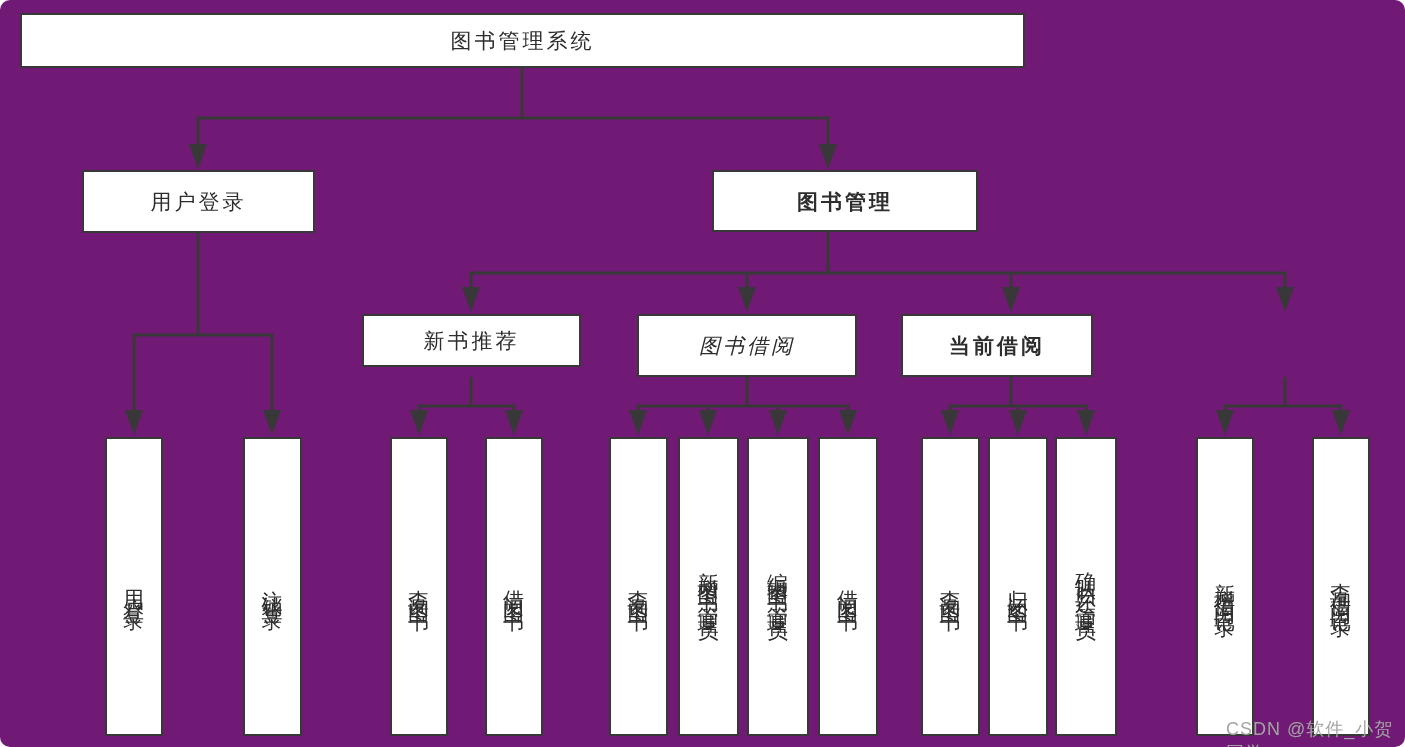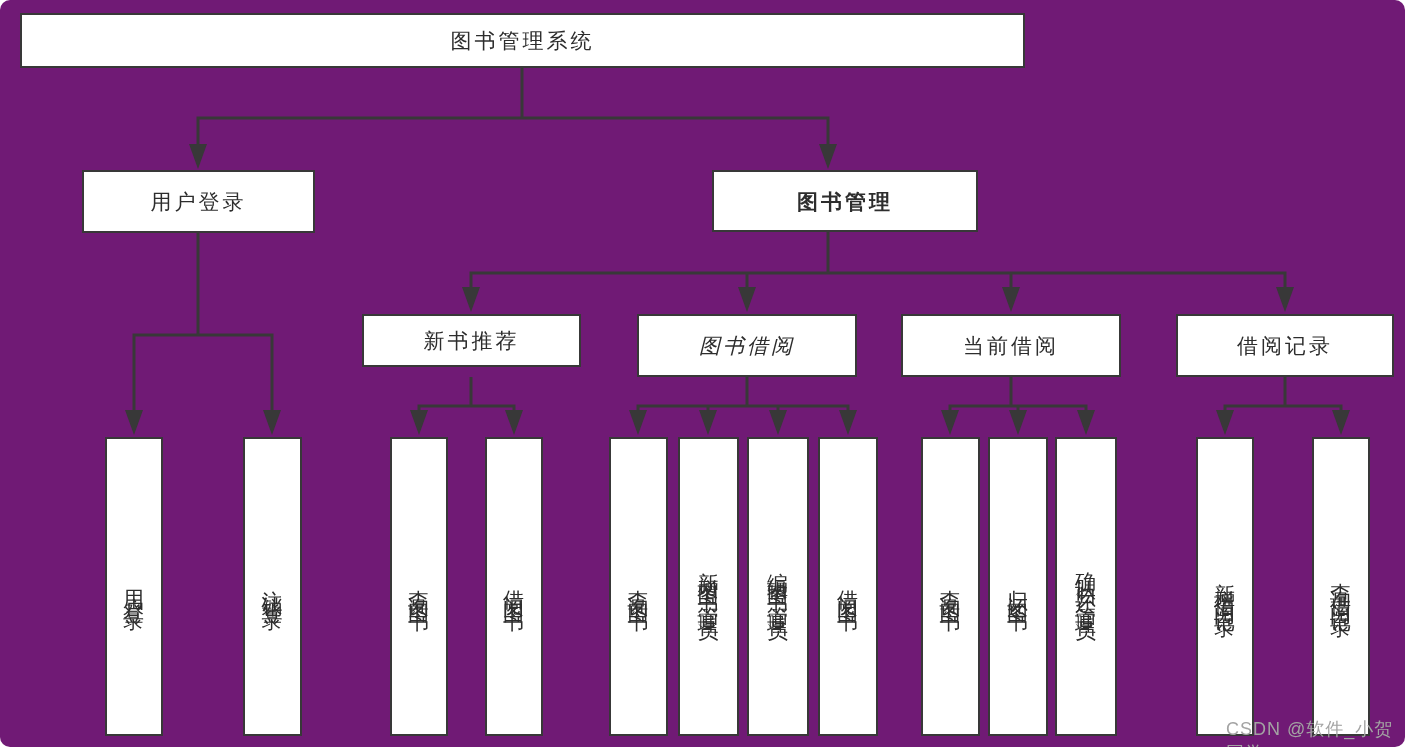--- a/index.html
+++ b/index.html
@@ -101,22 +101,21 @@
     </g>
   </svg>
 
   <div class="box" style="left:20px; top:13px; width:1005px; height:55px;">图书管理系统</div>
 
   <div class="box" style="left:82px; top:170px; width:233px; height:63px;">用户登录</div>
   <div class="box" style="left:712px; top:170px; width:266px; height:62px;font-weight:bold;">图书管理</div>
 
   <div class="box" style="left:362px; top:314px; width:219px; height:53px;">新书推荐</div>
   <div class="box" style="left:637px; top:314px; width:220px; height:63px;font-style:italic;">图书借阅</div>
-  <div class="box" style="left:901px; top:314px; width:220px; height:63px;">当前借阅</div>
-  <div class="box" style="left:1176px; top:314px; width:218px; height:63px;">借阅记录</div>
+  <div class="box" style="left:901px; top:314px; width:192px; height:63px;font-weight:bold;">当前借阅</div>
 
   <div class="box vbox leaf" style="left:105px; width:58px;">用户登录</div>
   <div class="box vbox leaf" style="left:243px; width:59px;">注销登录</div>
 
   <div class="box vbox leaf" style="left:390px; width:58px;">查询图书</div>
   <div class="box vbox leaf" style="left:485px; width:58px;">借阅图书</div>
 
   <div class="box vbox leaf" style="left:609px; width:59px;">查询图书</div>
   <div class="box vbox leaf" style="left:678px; width:61px;">新增图书（管理员）</div>
   <div class="box vbox leaf" style="left:747px; width:62px;">编辑图书（管理员）</div>

